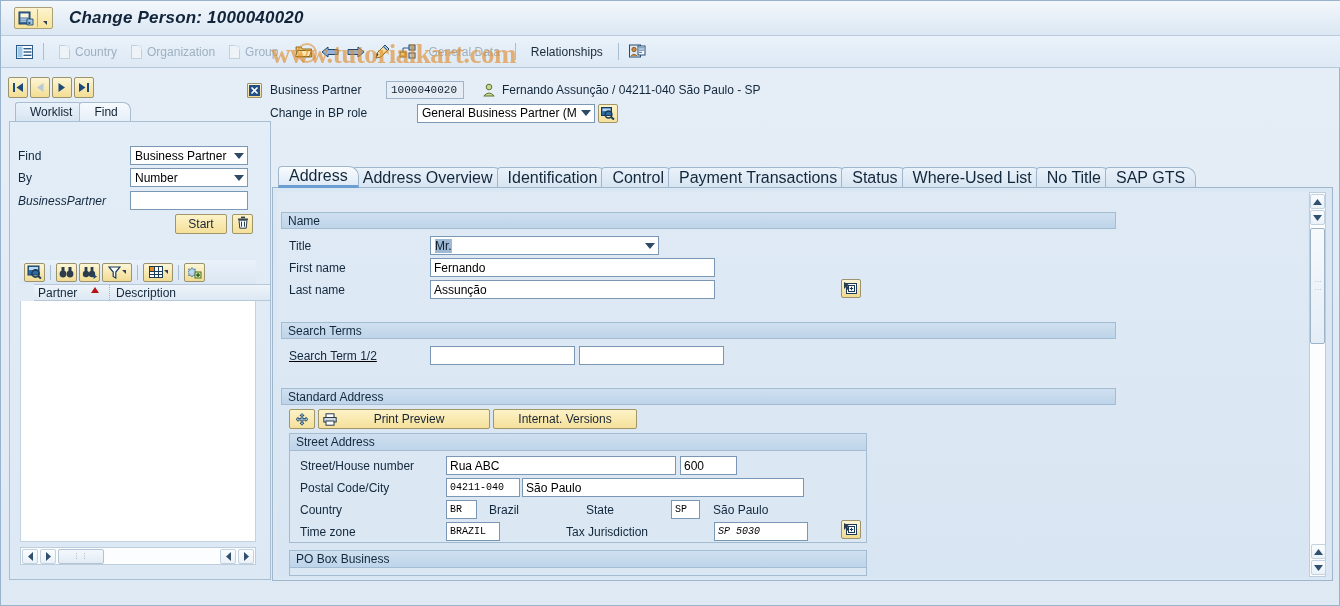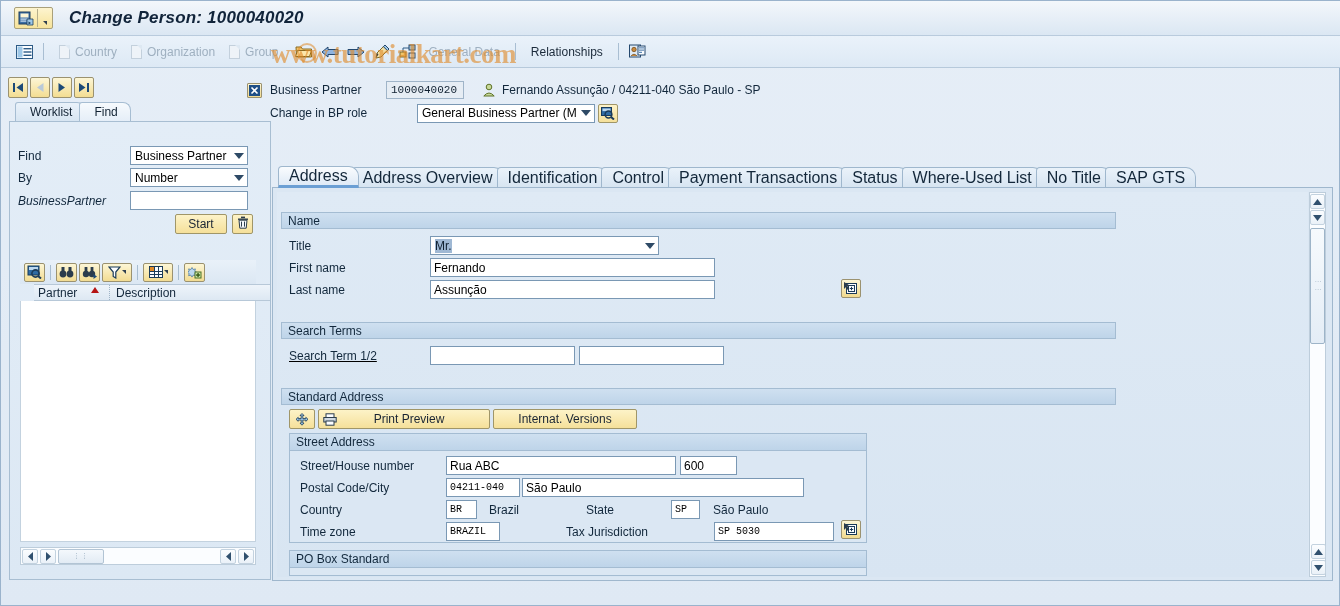--- a/index.html
+++ b/index.html
@@ -727,35 +727,35 @@
           <span class="fldlabel" style="margin-left:12px; width:97px;">Brazil</span>
           <span class="fldlabel" style="width:85px;">State</span>
           <span class="txt mono" style="width:29px;">SP</span>
           <span class="fldlabel" style="margin-left:13px;">São Paulo</span>
         </div>
 
         <div class="fldrow" style="position:absolute; left:10px; top:87px;">
           <span class="fldlabel" style="width:146px;">Time zone</span>
           <span class="txt mono" style="width:54px;">BRAZIL</span>
           <span class="fldlabel" style="margin-left:66px; width:148px;">Tax Jurisdiction</span>
-          <span class="txt mono" style="width:120px;">SP 5030</span>
+          <span class="txt mono" style="width:94px;font-style:italic;">SP 5030</span>
         </div>
       </div>
       <div class="helpbtn" style="position:absolute; left:564px; top:328px;">
         <svg width="14" height="13" viewBox="0 0 14 13">
           <rect x="2.5" y="1.5" width="10" height="10" fill="#fbfdff" stroke="#1b3b59"></rect>
           <rect x="4.5" y="3.5" width="6" height="6" fill="none" stroke="#1b3b59"></rect>
           <path d="M7.5 4.8 v3.4 M5.8 6.5 h3.4" stroke="#1b3b59"></path>
           <path d="M0 0 l0 7 l2 -2 l1.6 3 l1.5 -.8 l-1.6 -3 l2.7 -.5 z" fill="#2b3c4c"></path>
         </svg>
       </div>
 
       <div class="subgrp" style="position:absolute; left:12px; top:358px; width:578px; height:26px;">
         <div class="subgrp-hdr">
-          <span>PO Box Standard</span>
+          <span>PO Box Business</span>
         </div>
       </div>
     </div>
 
     <div class="vscroll" style="left:1036px; top:4px; height:385px;">
       <div class="sb-vbtn" style="margin-top:1px;">
         <svg width="9" height="6" viewBox="0 0 9 6">
             <path d="M4.5 0 L9 6 L0 6 Z" fill="#30506e"></path>
           </svg>
       </div>

